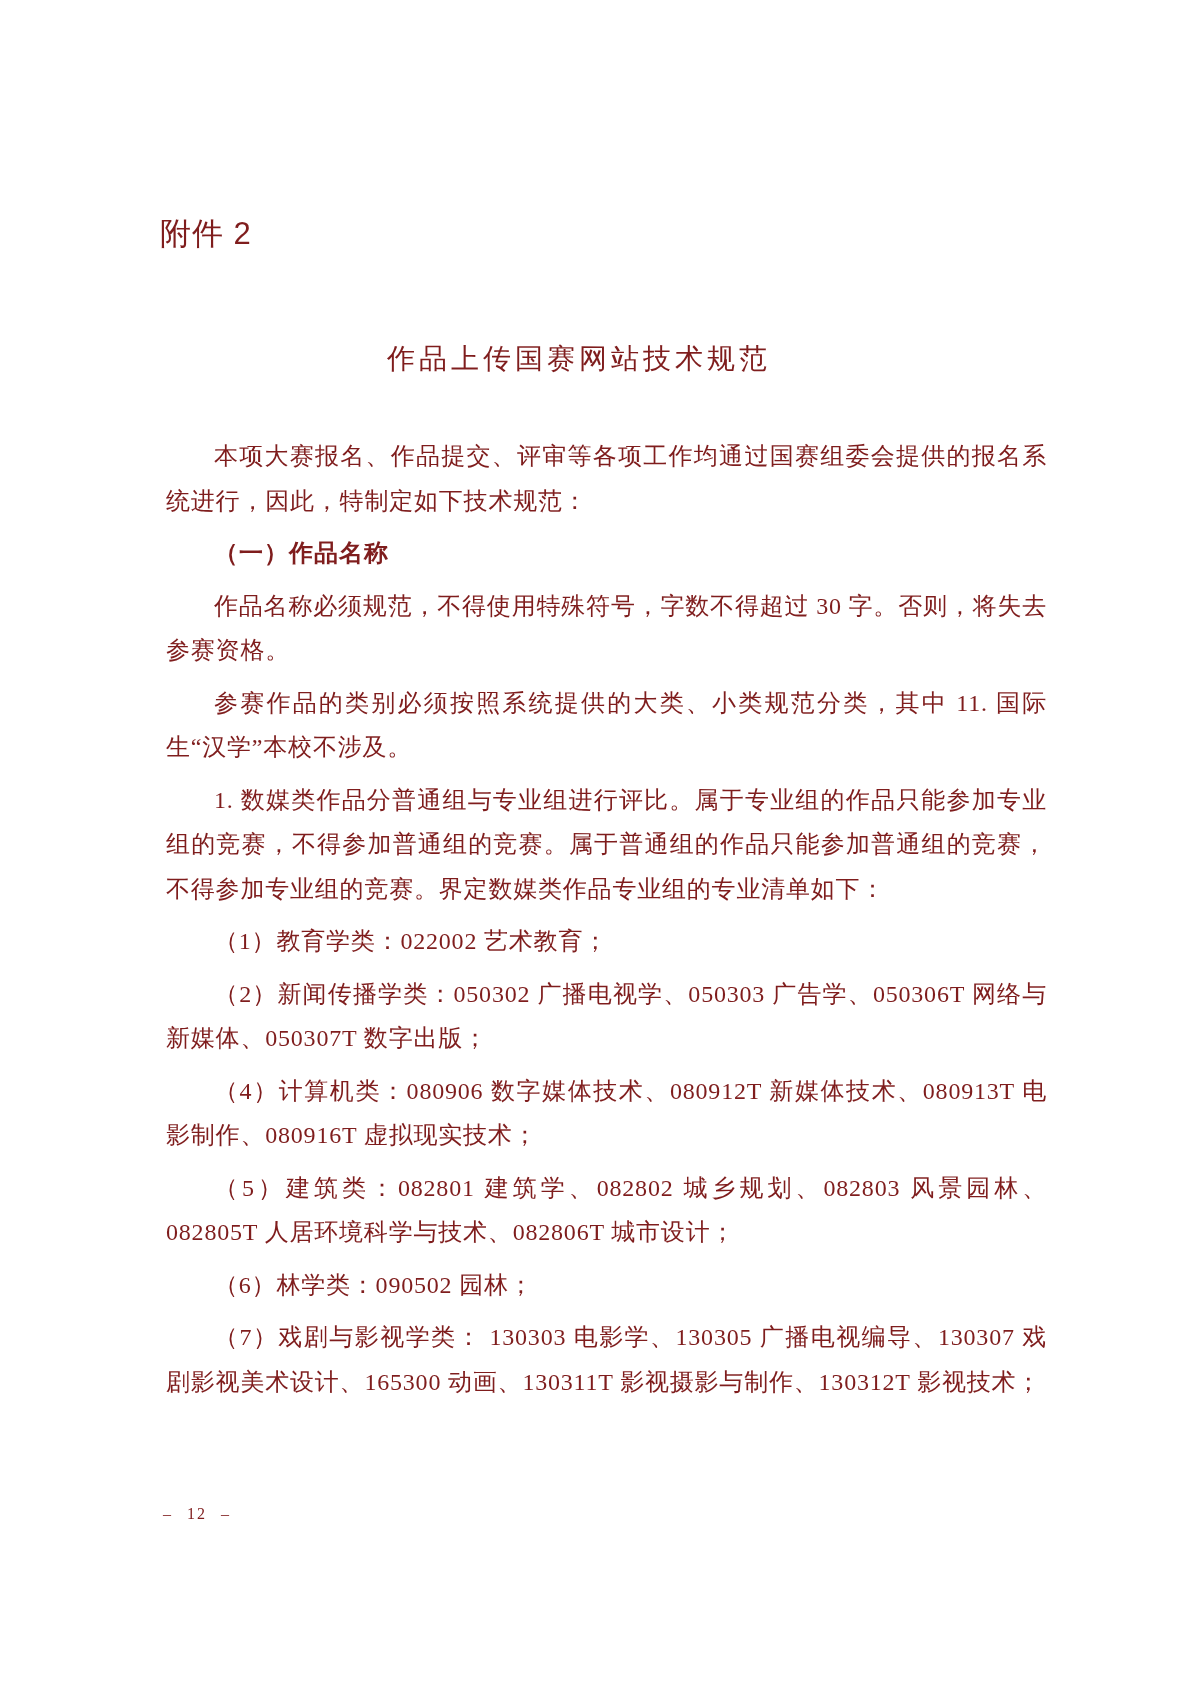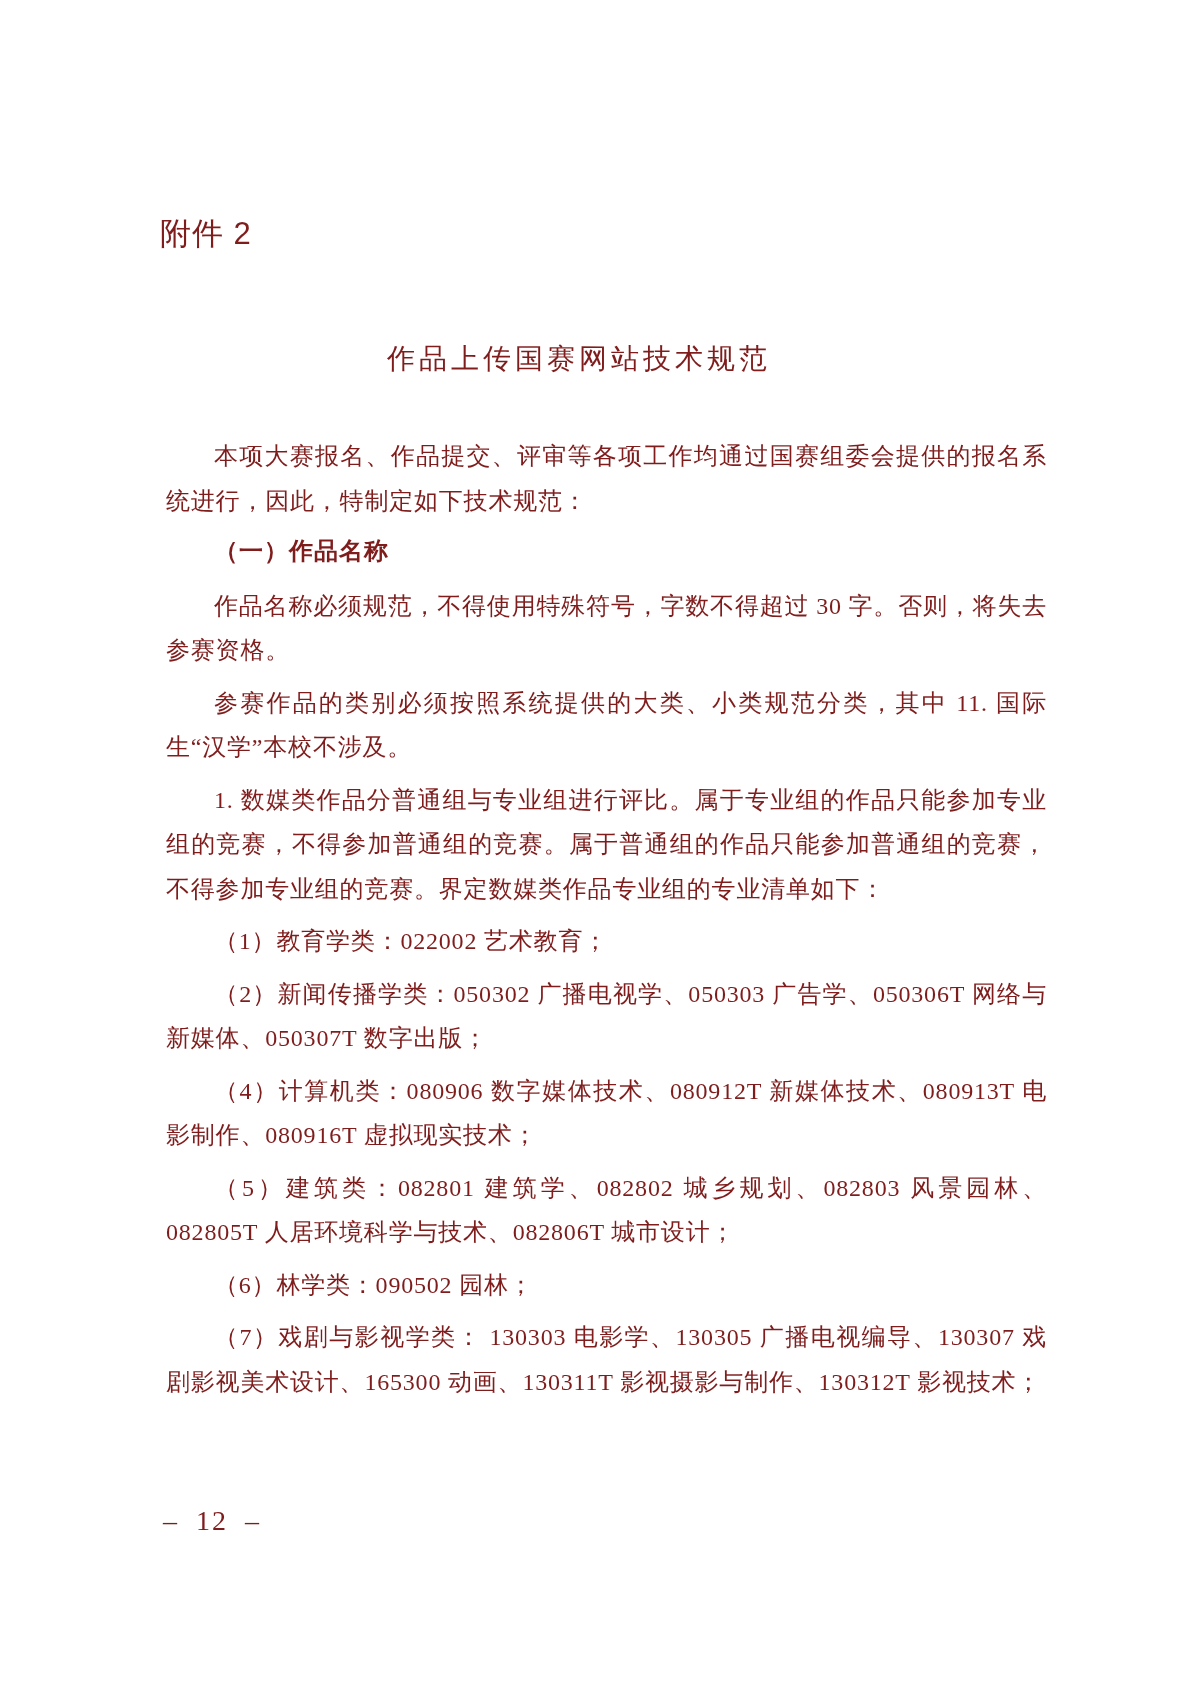--- a/index.html
+++ b/index.html
@@ -49,30 +49,30 @@
     line-height: 44.5px;
     letter-spacing: 0.8px;
     text-align: justify;
   }
   .body-text p {
     margin: 8px;
     padding: 0;
     text-indent: 2em;
   }
   .body-text p.section-heading {
-    font-family: Liberation Mono, monospace;
+    font-family: Liberation Sans, sans-serif;
     font-weight: bold;
     letter-spacing: 1px;
   }
   .page-number {
     position: absolute;
     left: 163px;
     top: 1505px;
     font-family: "Liberation Serif", serif;
-    font-size: 28px;
+    font-size: 16px;
     letter-spacing: 2px;
     word-spacing: 8px;
     white-space: pre;
     text-align: right;
   }
 </style>
 </head>
 <body>
 
 <div class="page">

